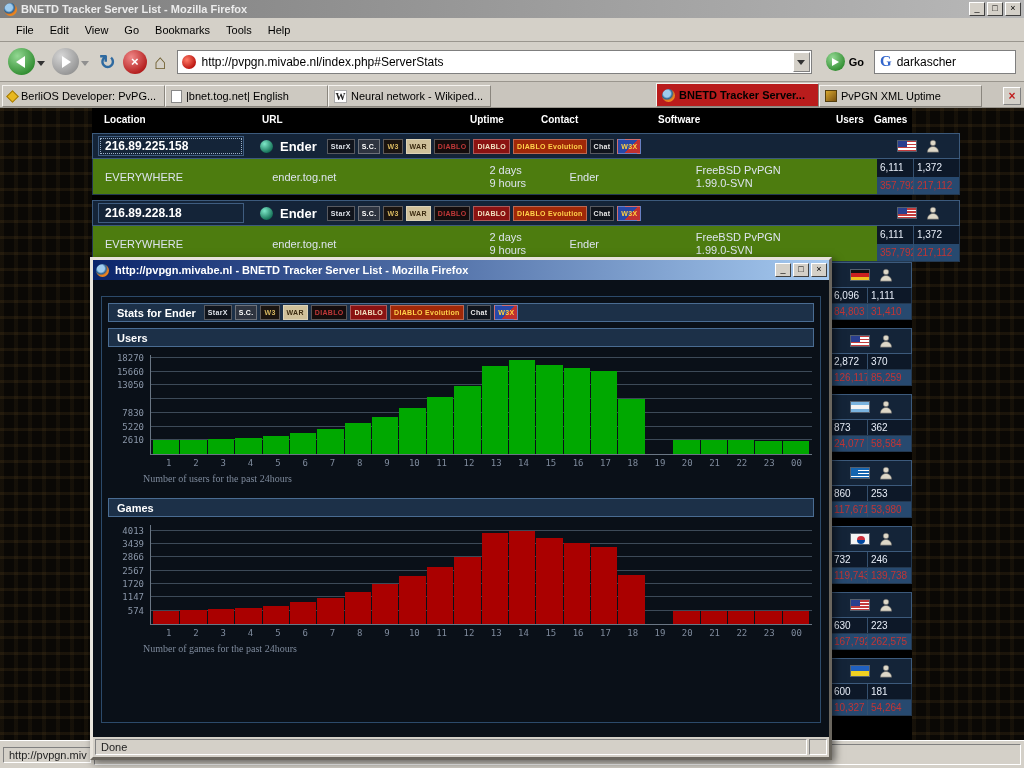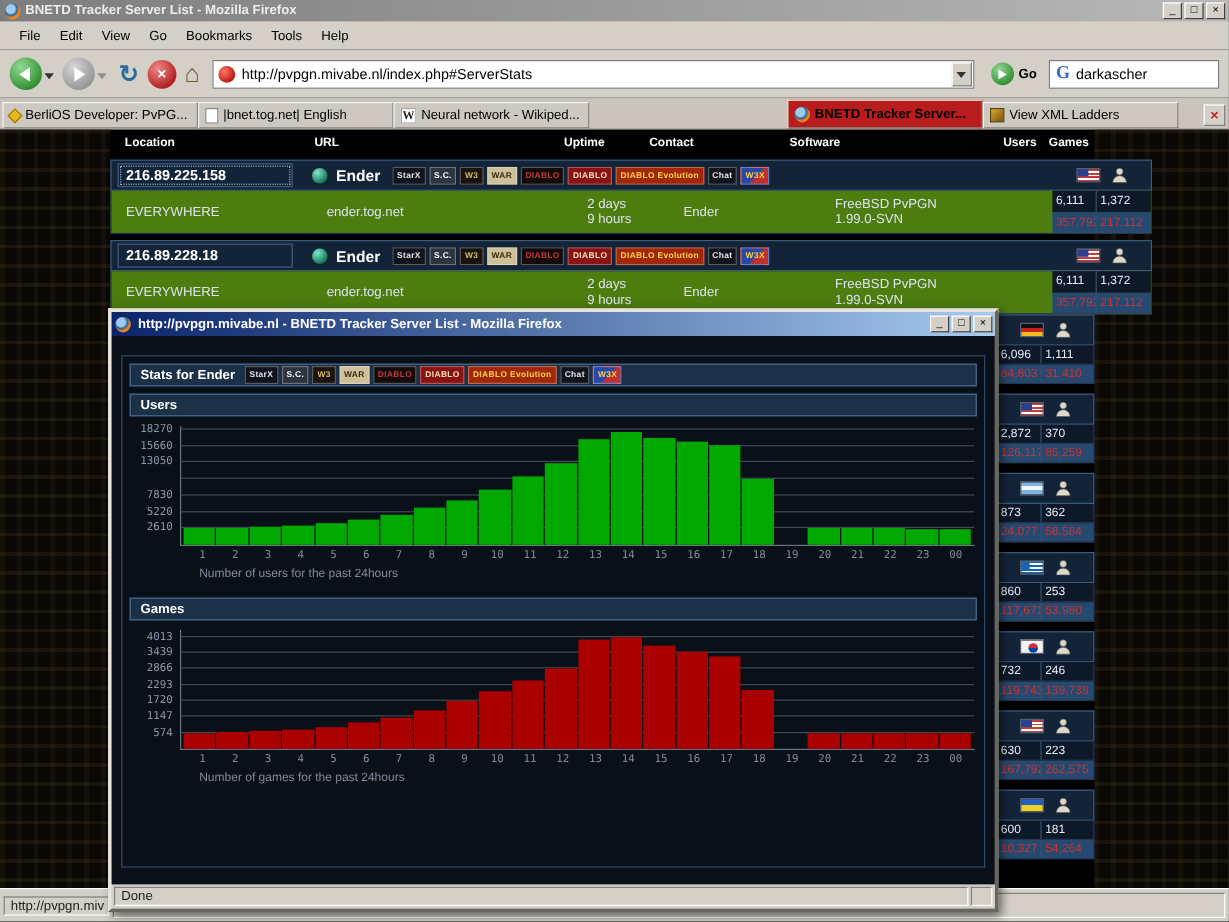--- a/index.html
+++ b/index.html
@@ -176,21 +176,21 @@
     font-size:9px; color:#8a96a8; line-height:1; }
   .plot { flex:1; position:relative; height:100px; border-left:1px solid #6a7684;
     border-bottom:1px solid #6a7684; display:flex; align-items:flex-end; padding:0 2px; }
   .grid { position:absolute; left:0; right:0; height:1px; background:#3d4a58; z-index:1; }
   .bars { display:flex; align-items:flex-end; width:100%; height:100%;
     position:relative; z-index:2; }
   .bar { flex:1; margin-right:1px; }
   .xlabels { display:flex; margin-left:43px; padding:0 2px; margin-top:3px; }
   .xlab { flex:1; text-align:center; font-family:"DejaVu Sans Mono", monospace;
     font-size:9px; color:#7e8a9c; }
-  .caption { margin-left:56px; margin-top:5px; font-family:Liberation Sans, sans-serif;
+  .caption { margin-left:33px; margin-top:5px; font-family:Liberation Serif, serif;
     font-size:10px; color:#7e8a9c; }
   .popup-status { height:20px; background:#d4d0c8; display:flex; align-items:center;
     padding:1px 2px; gap:2px; flex:none; }
   .status-panel { border:1px solid; border-color:#808080 #fff #fff #808080;
     height:16px; display:flex; align-items:center; padding:0 5px; font-size:11px; color:#222; }
   .status-panel.main { flex:1; }
   .status-panel.small { width:18px; flex:none; }
 
   
   .statusbar { position:absolute; left:0; right:0; bottom:0; height:28px;
@@ -273,21 +273,21 @@
           <span class="tabicon wikipedia-icon">W</span>
           <span class="tablabel">Neural network - Wikiped...</span>
         </div>
         <div class="tab-gap"></div>
         <div class="tab active">
           <span class="tabicon firefox-icon"></span>
           <span class="tablabel">BNETD Tracker Server...</span>
         </div>
         <div class="tab">
           <span class="tabicon pvpgn-icon"></span>
-          <span class="tablabel">View XML Ladders</span>
+          <span class="tablabel">PvPGN XML Uptime</span>
         </div>
       </span>
     <span class="tabclose">×</span>
   </div>
 
   <div class="viewport">
     <div class="ornament left"></div>
     <div class="ornament right"></div>
 
     <div class="page-table">
@@ -675,21 +675,21 @@
           </div>
         <div class="bar-header">
           <span>Games</span>
         </div>
         <div class="chart-block">
             <div class="chart">
               <div class="yaxis">
                 <span class="ylab" style="bottom: 89.3256px;">4013</span>
                 <span class="ylab" style="bottom: 75.9767px;">3439</span>
                 <span class="ylab" style="bottom: 62.6512px;">2866</span>
-                <span class="ylab" style="bottom: 49.3256px;">2293</span>
+                <span class="ylab" style="bottom: 49.3256px;">2567</span>
                 <span class="ylab" style="bottom: 36px;">1720</span>
                 <span class="ylab" style="bottom: 22.6744px;">1147</span>
                 <span class="ylab" style="bottom: 9.34884px;">574</span>
               </div>
               <div class="plot">
                 <div class="grid" style="bottom: 13.3488px;"></div>
                 <div class="grid" style="bottom: 26.6744px;"></div>
                 <div class="grid" style="bottom: 40px;"></div>
                 <div class="grid" style="bottom: 53.3256px;"></div>
                 <div class="grid" style="bottom: 66.6512px;"></div>

